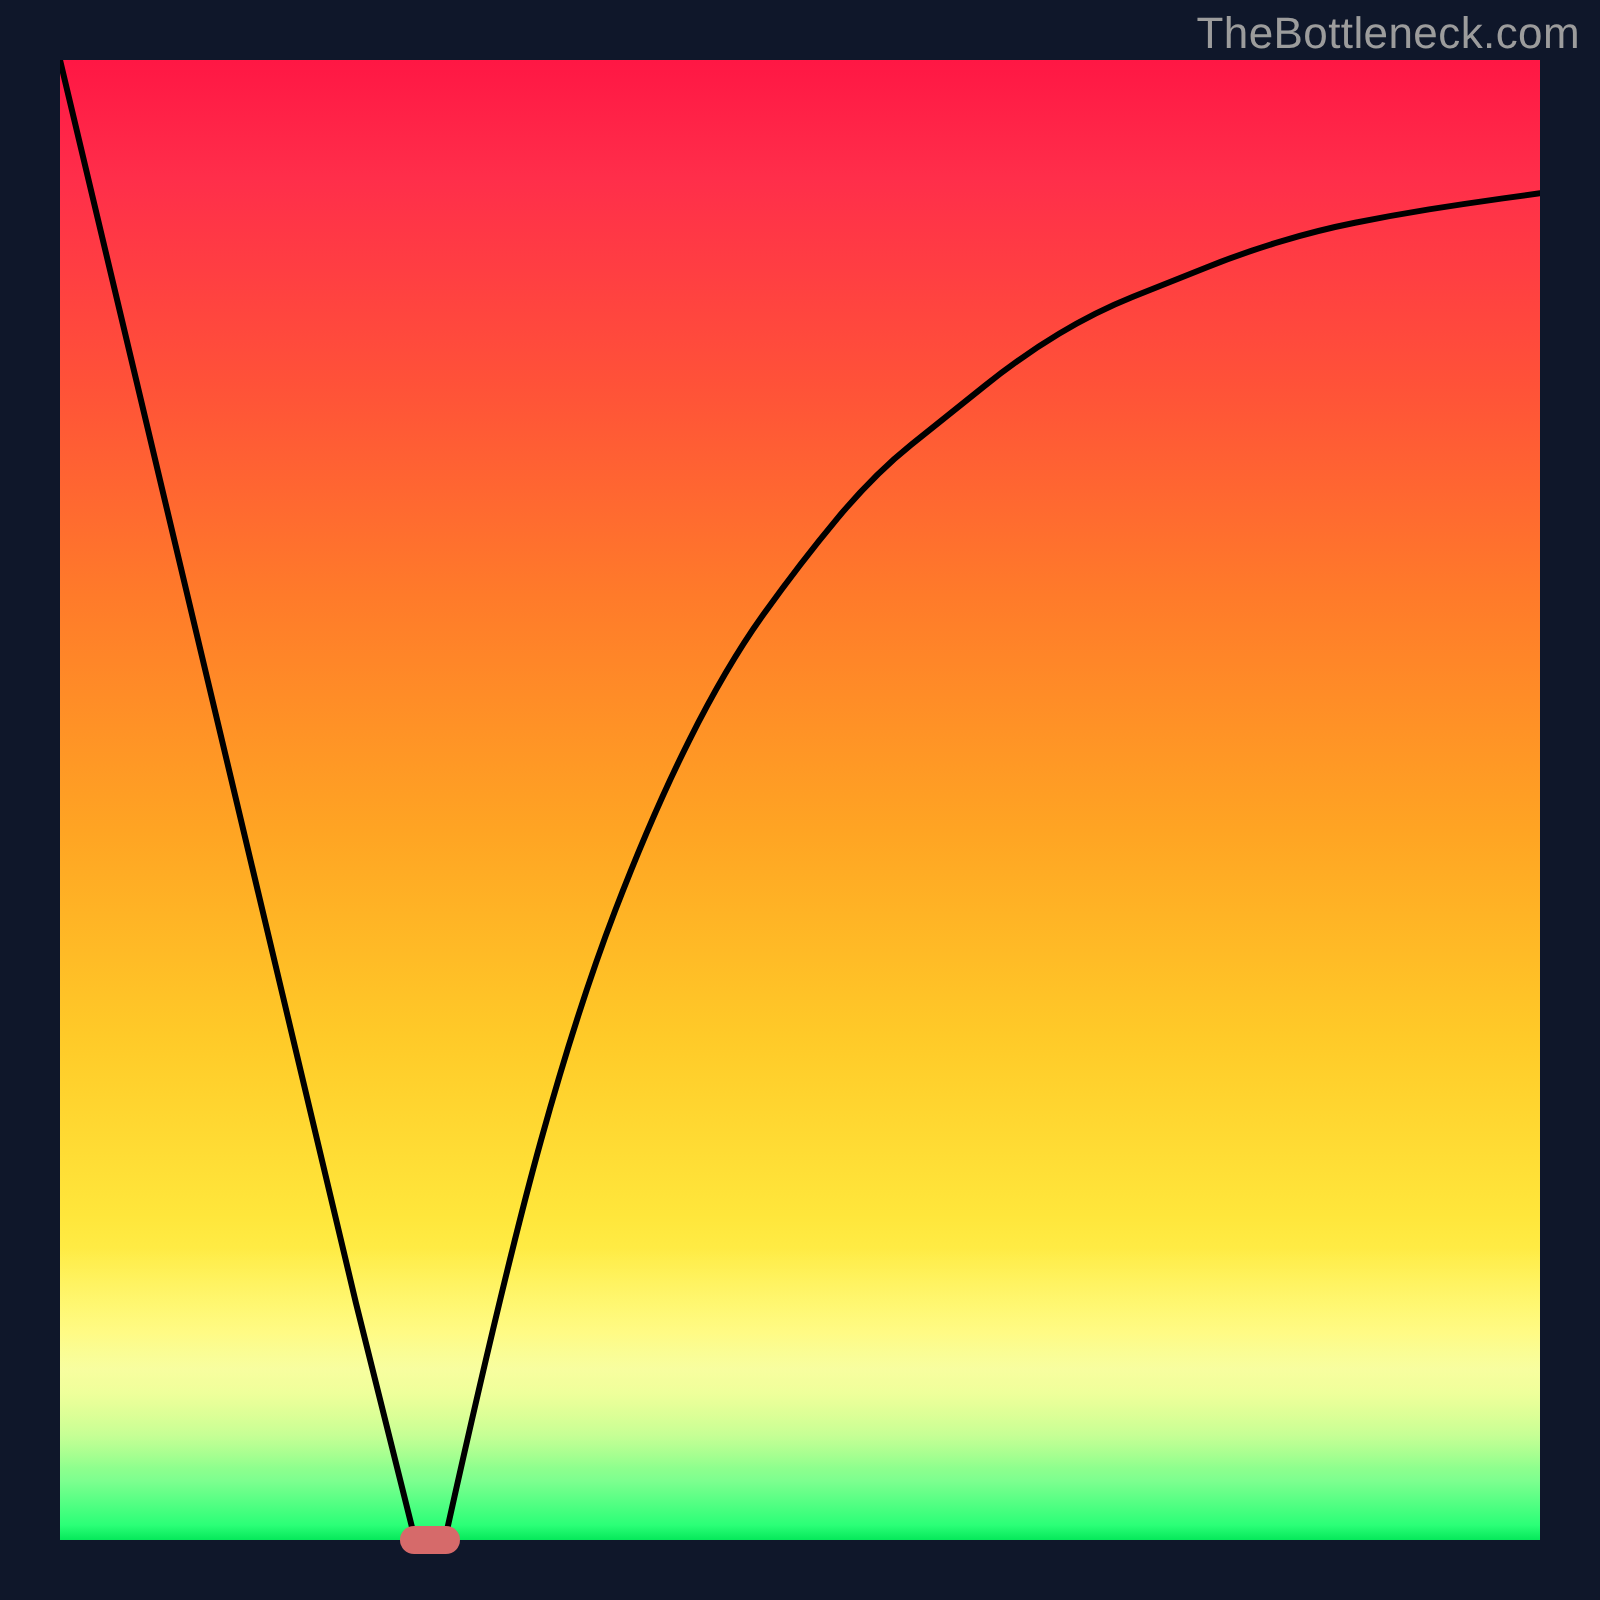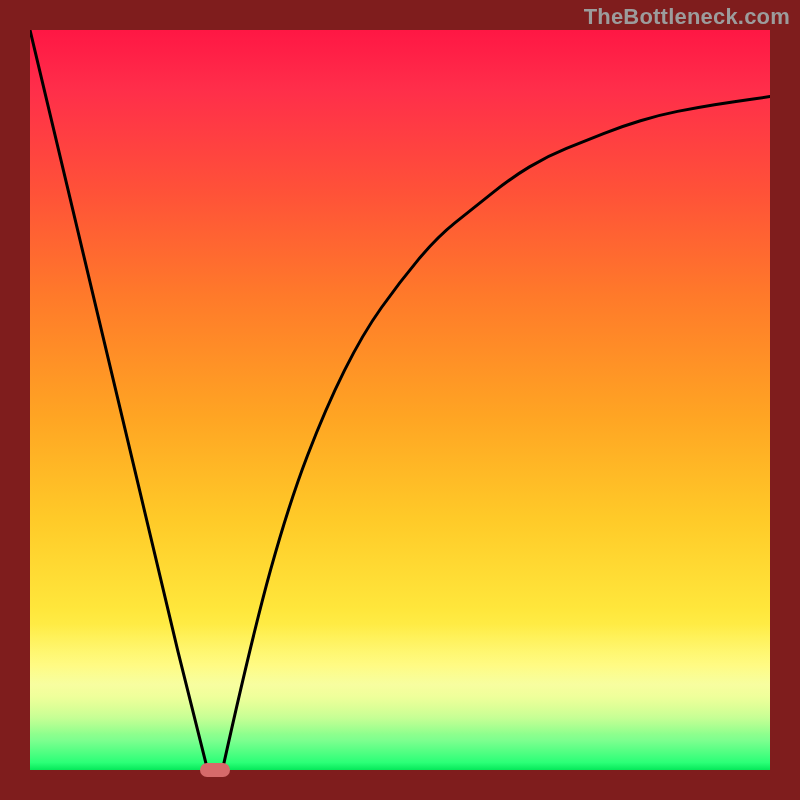--- a/index.html
+++ b/index.html
@@ -9,22 +9,21 @@
     height: 800px;
     background: #000;
     overflow: hidden;
   }
   .frame {
     position: absolute;
     left: 0;
     top: 0;
     width: 800px;
     height: 800px;
-    background: #7f1d1d;
-    font-weight: bold;
+    background: #0f172a;
   }
   .plot {
     position: absolute;
     left: 30px;
     top: 30px;
     width: 740px;
     height: 740px;
     background: linear-gradient(to bottom,
       #ff1744 0%,
       #ff2e4a 8%,

